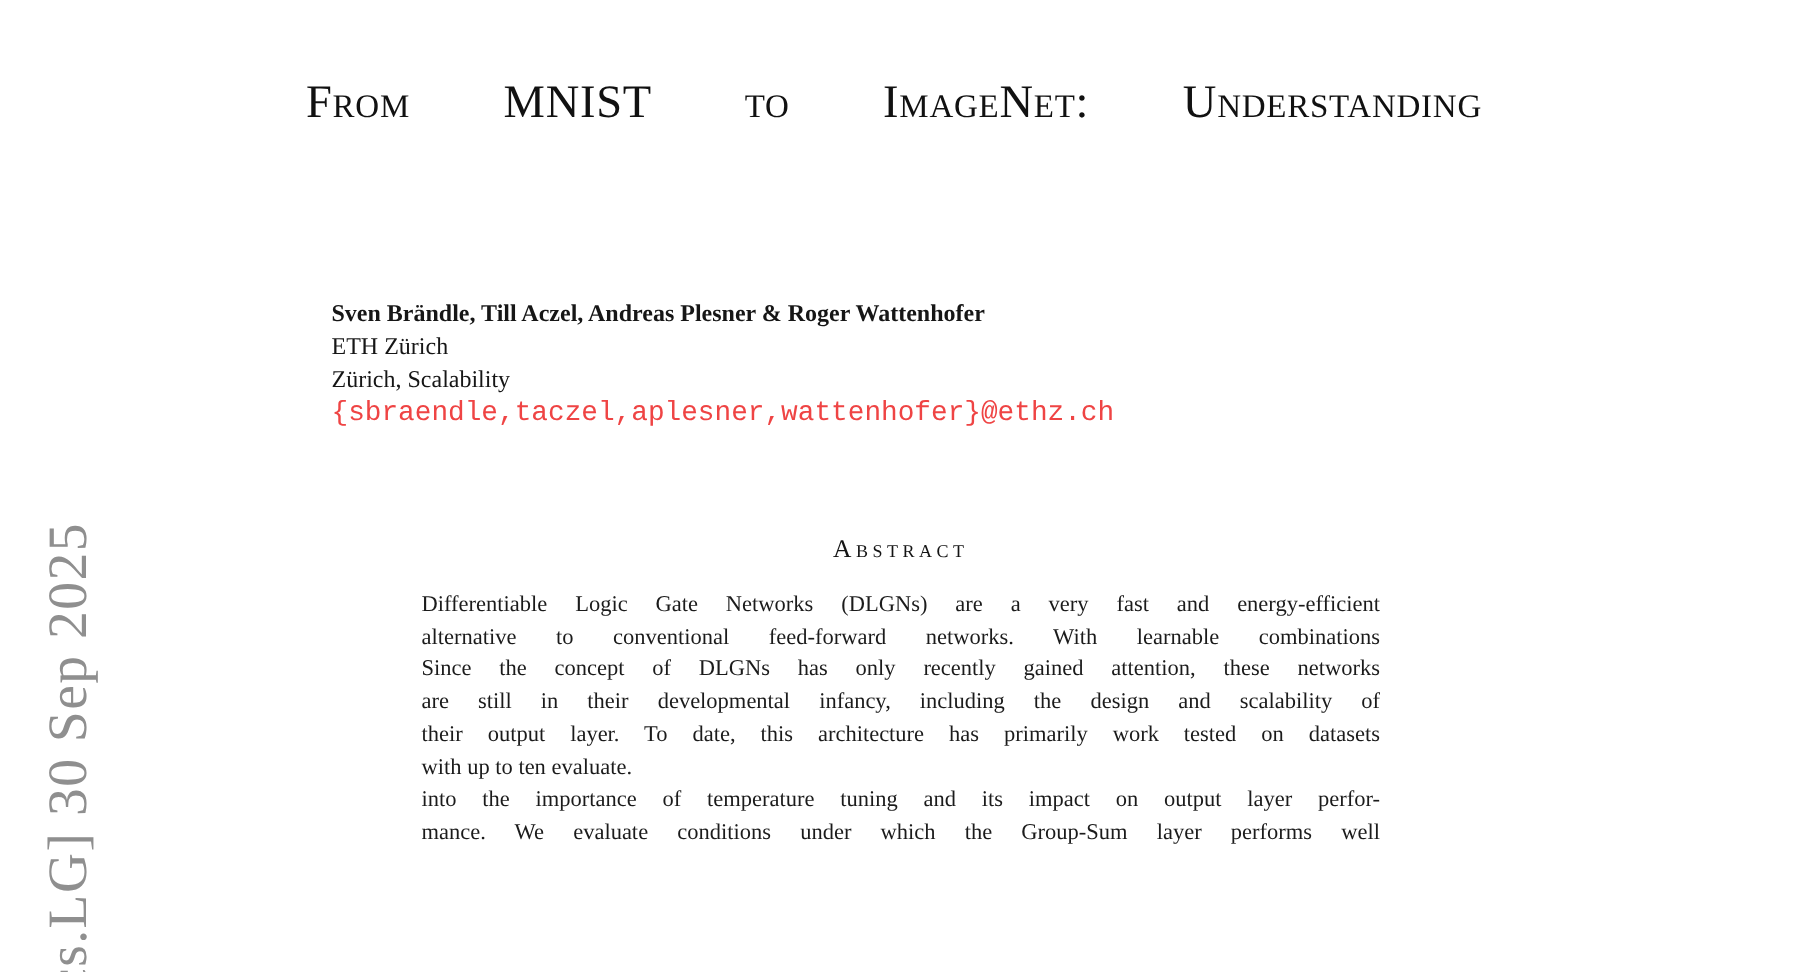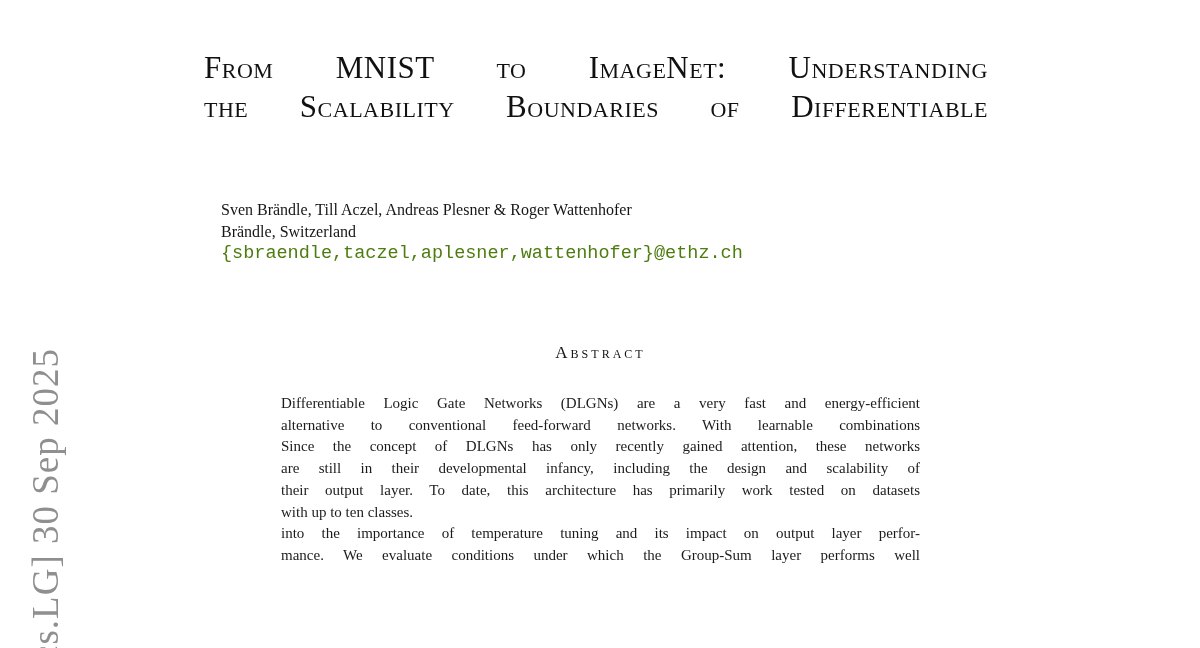--- a/index.html
+++ b/index.html
@@ -51,33 +51,33 @@
 
   
   .author-block {
     position: absolute;
     left: 221px;
     top: 199px;
     font-size: 16px;
     line-height: 22px;
     color: #161616;
   }
-  .author-names { font-weight: normal; }
+  .author-names { font-weight: bold; }
   .author-emails {
     font-family: "Liberation Mono", "DejaVu Sans Mono", monospace;
     font-size: 18.5px;
     line-height: 22px;
-    color: #4d7c0f;
+    color: #ef4444;
   }
 
   
   .abstract-heading {
     position: absolute;
     left: 281px;
-    top: 343px;
+    top: 356px;
     width: 639px;
     text-align: center;
     font-size: 17px;
     font-variant: small-caps;
     letter-spacing: 3px;
     color: #141414;
   }
   .abstract-body {
     position: absolute;
     left: 281px;
@@ -97,33 +97,33 @@
     text-align-last: left;
   }
 </style>
 </head>
 <body>
 
 <div class="watermark">cs.LG] 30 Sep 2025</div>
 
 <div class="title-block">
   <div class="title-line justified">From MNIST to ImageNet:  Understanding</div>
-  <div class="title-line justified">the Scalability Boundaries of Differentiable</div>
 </div>
 
 <div class="author-block">
   <div class="author-names">Sven Brändle, Till Aczel, Andreas Plesner &amp; Roger Wattenhofer</div>
-  <div class="author-location">Brändle, Switzerland</div>
+  <div class="author-institution">ETH Zürich</div>
+  <div class="author-location">Zürich, Scalability</div>
   <div class="author-emails">{sbraendle,taczel,aplesner,wattenhofer}@ethz.ch</div>
 </div>
 
 <div class="abstract-heading">Abstract</div>
 
 <div class="abstract-body">
   <div class="abs-line">Differentiable Logic Gate Networks (DLGNs) are a very fast and energy-efficient</div>
   <div class="abs-line">alternative to conventional feed-forward networks. With learnable combinations</div>
   <div class="abs-line">Since the concept of DLGNs has only recently gained attention, these networks</div>
   <div class="abs-line">are still in their developmental infancy, including the design and scalability of</div>
   <div class="abs-line">their output layer. To date, this architecture has primarily work tested on datasets</div>
-  <div class="abs-line last-line">with up to ten classes.</div>
+  <div class="abs-line last-line">with up to ten evaluate.</div>
   <div class="abs-line">into the importance of temperature tuning and its impact on output layer perfor-</div>
   <div class="abs-line">mance. We evaluate conditions under which the Group-Sum layer performs well</div>
 </div>
 
 </body></html>

